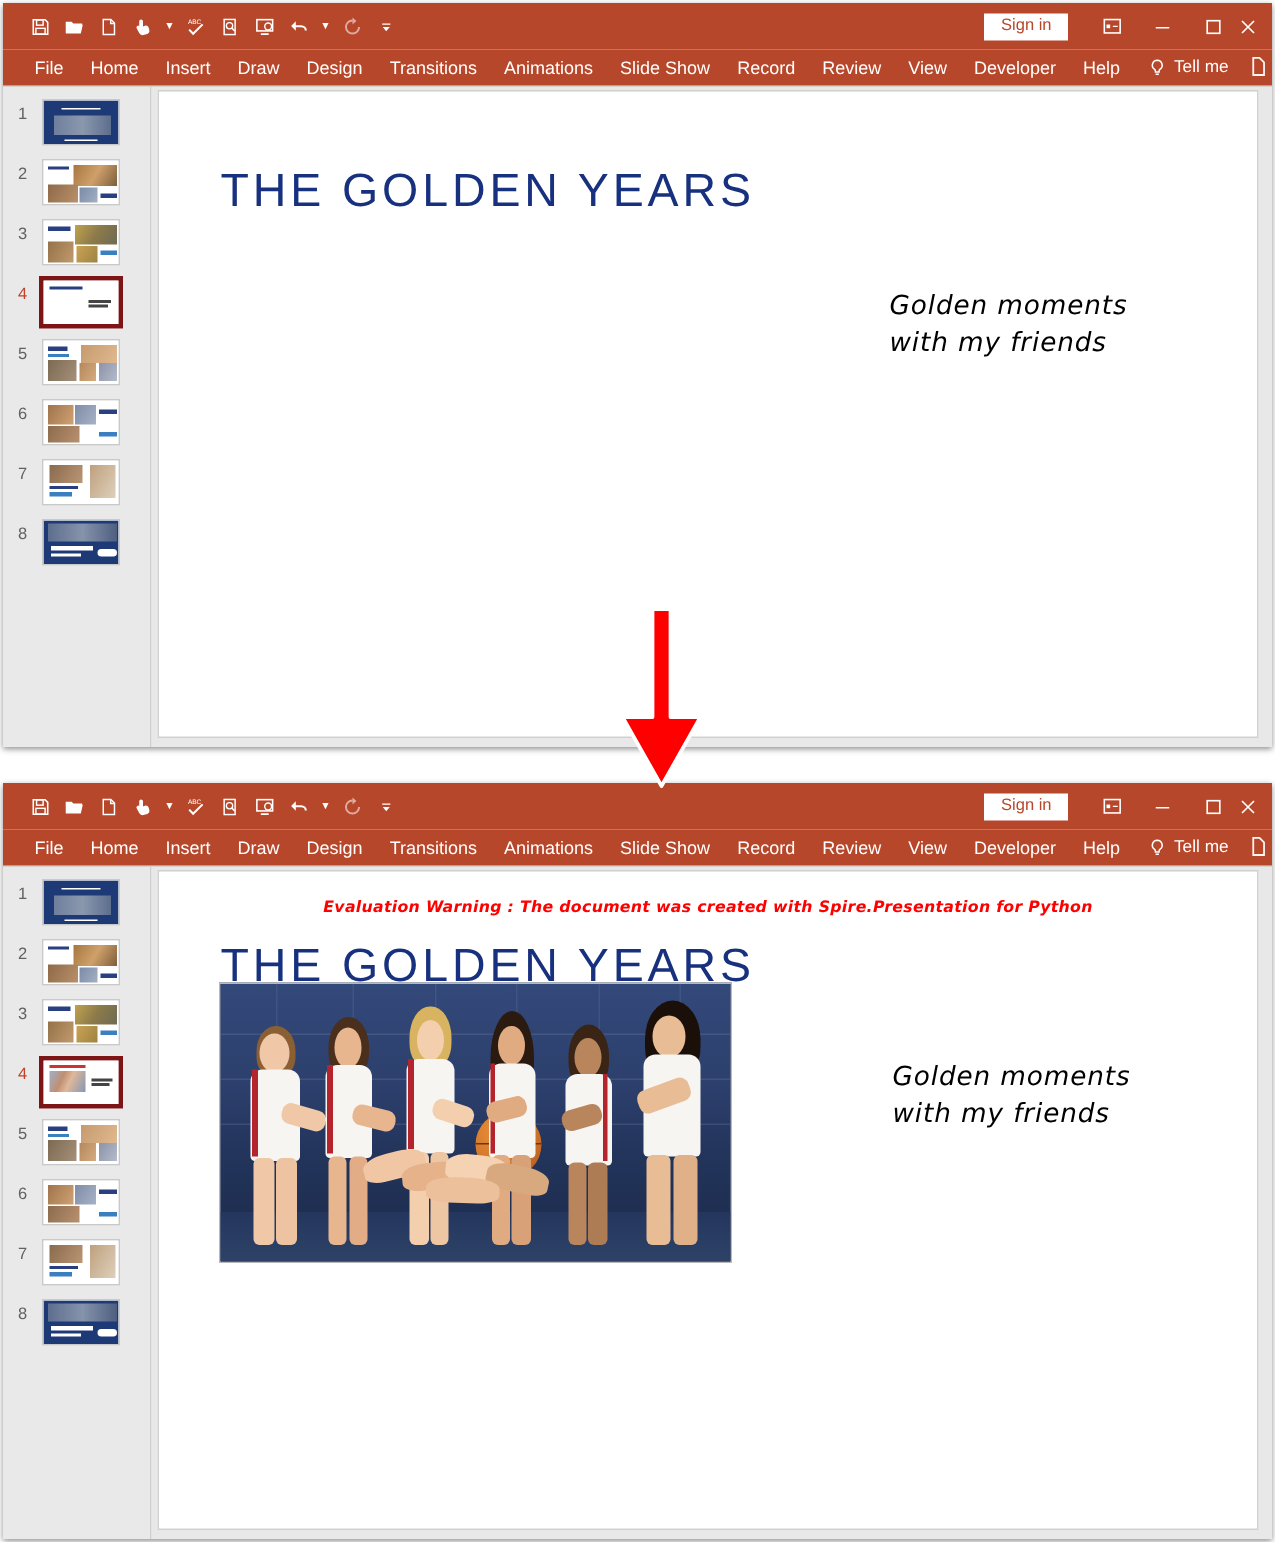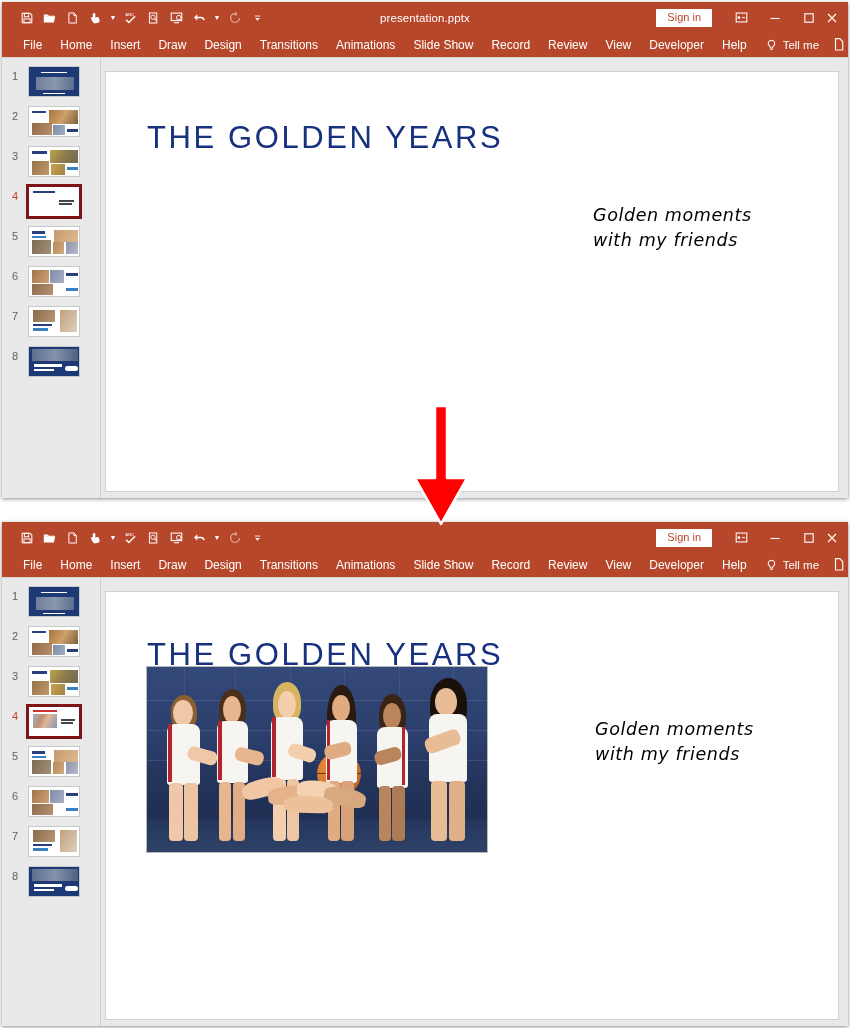--- a/index.html
+++ b/index.html
@@ -170,21 +170,21 @@
     background: #2a3f80;
     height: 1px;
   }
   .mini-line.w { background: #ffffff; }
   .mini-block { position: absolute; }
 
   
   .editor {
     flex: 1;
     background: #e8e8e8;
-    padding: 13px 9px 6px 4px;
+    padding: 2px 9px 6px 4px;
     display: flex;
     align-items: stretch;
   }
   .slide-canvas {
     flex: 1;
     background: #ffffff;
     border: 1px solid #d0d0d0;
     position: relative;
     overflow: hidden;
   }
@@ -388,21 +388,20 @@
             </svg>
         </div>
         <div class="qat-btn">
           <svg width="11" height="14" viewBox="0 0 16 16">
               <path stroke="#fff" stroke-width="1.3" d="M4 5.2h8"></path>
               <path fill="#fff" d="M4.6 8h6.8L8 12z"></path>
             </svg>
         </div>
       </div>
 
-      <div class="win-title">presentation.pptx</div>
 
       <div class="titlebar-right">
         <div class="signin">Sign in</div>
         <div class="win-ctl">
           <svg width="13" height="13" viewBox="0 0 16 16">
               <rect x="1.5" y="2.5" width="13" height="11" fill="none" stroke="#fff" stroke-width="1.3"></rect>
               <rect x="3.3" y="6.6" width="3" height="3" fill="#fff"></rect>
               <path stroke="#fff" stroke-width="1.2" d="M8.5 8.1h4"></path>
             </svg>
         </div>
@@ -787,20 +786,21 @@
             <div class="mini-line w" style="left:5px;top:17px;width:28px;height:3px;"></div>
             <div class="mini-line w" style="left:5px;top:22px;width:20px;height:2px;"></div>
             <div class="mini-block" style="left:36px;top:19px;width:13px;height:5px;background:#ffffff;border-radius:3px;"></div>
           </div>
         </div>
       </div>
 
       <div class="editor">
         <div class="slide-canvas">
 
+          <div class="eval-warning">Evaluation Warning : The document was created with Spire.Presentation for Python</div>
 
           <div class="slide-title bot-win">THE GOLDEN YEARS</div>
 
           <div class="team-photo">
             <div class="bleachers">
               <div class="bleach-line" style="top:18%"></div>
               <div class="bleach-line" style="top:34%"></div>
               <div class="bleach-line" style="top:50%"></div>
               <div class="bleach-v" style="left:11%"></div>
               <div class="bleach-v" style="left:26%"></div>

